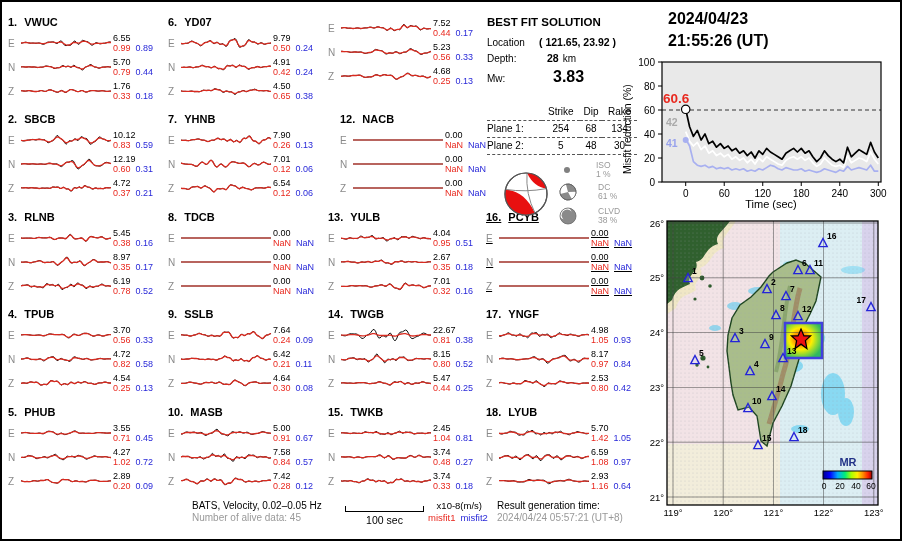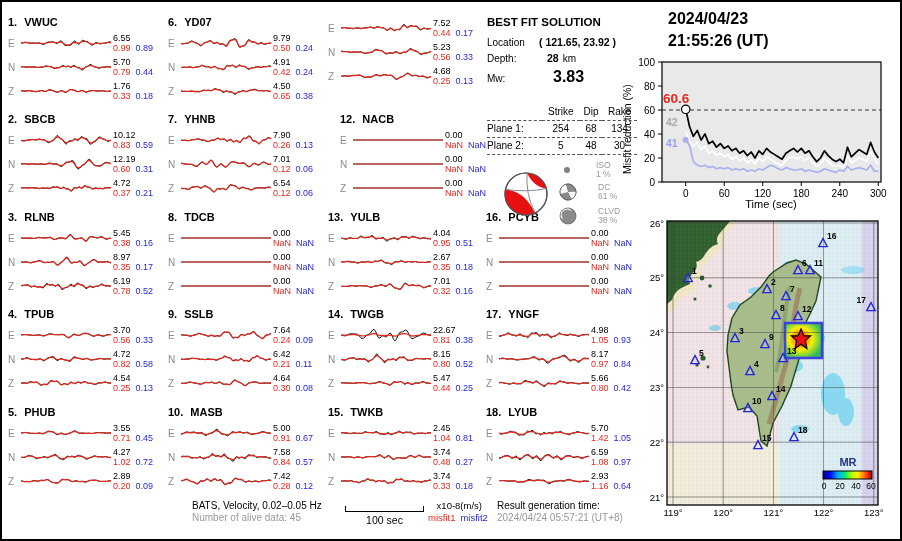--- a/index.html
+++ b/index.html
@@ -628,21 +628,21 @@
           <svg class="ch-svg" width="90" height="24">
             <path d="M0.0,11.9L1.5,12.2L3.0,11.8L4.5,11.8L6.0,12.1L7.5,12.0L9.0,11.4L10.5,11.7L12.0,12.5L13.5,12.7L15.0,12.6L16.5,13.3L18.0,13.9L19.5,13.2L21.0,12.1L22.5,12.0L24.0,11.7L25.5,10.3L27.0,9.7L28.5,10.8L30.0,11.4L31.5,11.0L33.0,11.4L34.5,12.8L36.0,12.7L37.5,11.4L39.0,11.5L40.5,12.5L42.0,12.1L43.5,11.6L45.0,13.0L46.5,14.4L48.0,13.9L49.5,13.3L51.0,13.8L52.5,13.4L54.0,11.3L55.5,10.1L57.0,10.6L58.5,10.5L60.0,9.8L61.5,10.4L63.0,12.0L64.5,12.3L66.0,11.8L67.5,12.2L69.0,12.8L70.5,12.2L72.0,11.5L73.5,12.0L75.0,12.7L76.5,12.4L78.0,12.4L79.5,13.1L81.0,13.2L82.5,12.4L84.0,11.9L85.5,12.0L87.0,11.6L88.5,11.0L90.0,11.1" stroke="#111" stroke-width="1" fill="none"></path>
             <path d="M0.0,11.9L1.5,12.1L3.0,11.9L4.5,11.8L6.0,12.1L7.5,12.0L9.0,11.6L10.5,11.8L12.0,12.4L13.5,12.6L15.0,12.6L16.5,13.2L18.0,13.6L19.5,13.0L21.0,12.2L22.5,12.0L24.0,11.6L25.5,10.5L27.0,10.1L28.5,10.8L30.0,11.3L31.5,11.1L33.0,11.5L34.5,12.5L36.0,12.4L37.5,11.6L39.0,11.7L40.5,12.3L42.0,12.1L43.5,11.9L45.0,12.9L46.5,14.1L48.0,13.8L49.5,13.3L51.0,13.5L52.5,13.1L54.0,11.4L55.5,10.4L57.0,10.6L58.5,10.5L60.0,10.1L61.5,10.6L63.0,11.9L64.5,12.2L66.0,11.9L67.5,12.2L69.0,12.6L70.5,12.2L72.0,11.7L73.5,12.1L75.0,12.6L76.5,12.4L78.0,12.5L79.5,12.9L81.0,13.0L82.5,12.4L84.0,12.0L85.5,11.9L87.0,11.6L88.5,11.2L90.0,11.2" stroke="#d92b20" stroke-width="1.3" fill="none"></path>
           </svg>
           <div class="ch-nums">
             <div><span class="amp">3.74</span></div>
             <div><span class="m1">0.33</span><span class="m2">0.18</span></div>
           </div>
         </div>
       </div>
-      <div class="station" style="left: 486px; top: 211px;">
+      <div class="station" style="left: 486px; top: 211px; text-decoration: underline;">
         <div class="st-title">
           <span>16.</span>
           <span>PCYB</span>
         </div>
         <div class="ch-row">
           <span class="ch-label">E</span>
           <svg class="ch-svg" width="90" height="24">
             <path d="M0,12 H90" stroke="#a03028" stroke-width="1.6" fill="none"></path>
           </svg>
           <div class="ch-nums">
@@ -698,21 +698,21 @@
             <div><span class="m1">0.97</span><span class="m2">0.84</span></div>
           </div>
         </div>
         <div class="ch-row">
           <span class="ch-label">Z</span>
           <svg class="ch-svg" width="90" height="24">
             <path d="M0.0,11.8L1.5,11.4L3.0,11.4L4.5,11.9L6.0,12.3L7.5,12.5L9.0,12.8L10.5,13.2L12.0,12.8L13.5,12.0L15.0,12.0L16.5,12.6L18.0,12.9L19.5,12.7L21.0,12.9L22.5,12.7L24.0,11.2L25.5,9.5L27.0,9.6L28.5,10.4L30.0,10.6L31.5,10.9L33.0,12.0L34.5,12.1L36.0,10.4L37.5,9.7L39.0,11.1L40.5,12.7L42.0,13.4L43.5,14.4L45.0,15.6L46.5,14.9L48.0,12.7L49.5,11.8L51.0,12.6L52.5,12.8L54.0,12.5L55.5,12.9L57.0,13.1L58.5,11.7L60.0,10.1L61.5,9.9L63.0,10.6L64.5,10.9L66.0,11.2L67.5,12.0L69.0,12.3L70.5,11.8L72.0,11.4L73.5,11.7L75.0,12.1L76.5,12.3L78.0,12.5L79.5,12.9L81.0,12.8L82.5,12.3L84.0,12.0L85.5,12.0L87.0,12.1L88.5,12.0L90.0,12.1" stroke="#111" stroke-width="1" fill="none"></path>
             <path d="M0.0,11.8L1.5,11.6L3.0,11.6L4.5,11.9L6.0,12.2L7.5,12.4L9.0,12.7L10.5,12.8L12.0,12.6L13.5,12.3L15.0,12.2L16.5,12.5L18.0,12.6L19.5,12.7L21.0,12.6L22.5,12.3L24.0,11.3L25.5,10.4L27.0,10.2L28.5,10.5L30.0,10.8L31.5,11.2L33.0,11.6L34.5,11.6L36.0,10.9L37.5,10.6L39.0,11.3L40.5,12.4L42.0,13.3L43.5,14.1L45.0,14.6L46.5,14.1L48.0,13.0L49.5,12.4L51.0,12.5L52.5,12.6L54.0,12.6L55.5,12.6L57.0,12.4L58.5,11.6L60.0,10.7L61.5,10.5L63.0,10.7L64.5,11.0L66.0,11.4L67.5,11.8L69.0,12.0L70.5,11.8L72.0,11.7L73.5,11.8L75.0,12.1L76.5,12.3L78.0,12.5L79.5,12.7L81.0,12.6L82.5,12.3L84.0,12.1L85.5,12.1L87.0,12.0L88.5,12.0L90.0,12.1" stroke="#d92b20" stroke-width="1.3" fill="none"></path>
           </svg>
           <div class="ch-nums">
-            <div><span class="amp">5.66</span></div>
+            <div><span class="amp">2.53</span></div>
             <div><span class="m1">0.80</span><span class="m2">0.42</span></div>
           </div>
         </div>
       </div>
       <div class="station" style="left: 486px; top: 406px;">
         <div class="st-title">
           <span>18.</span>
           <span>LYUB</span>
         </div>
         <div class="ch-row">

